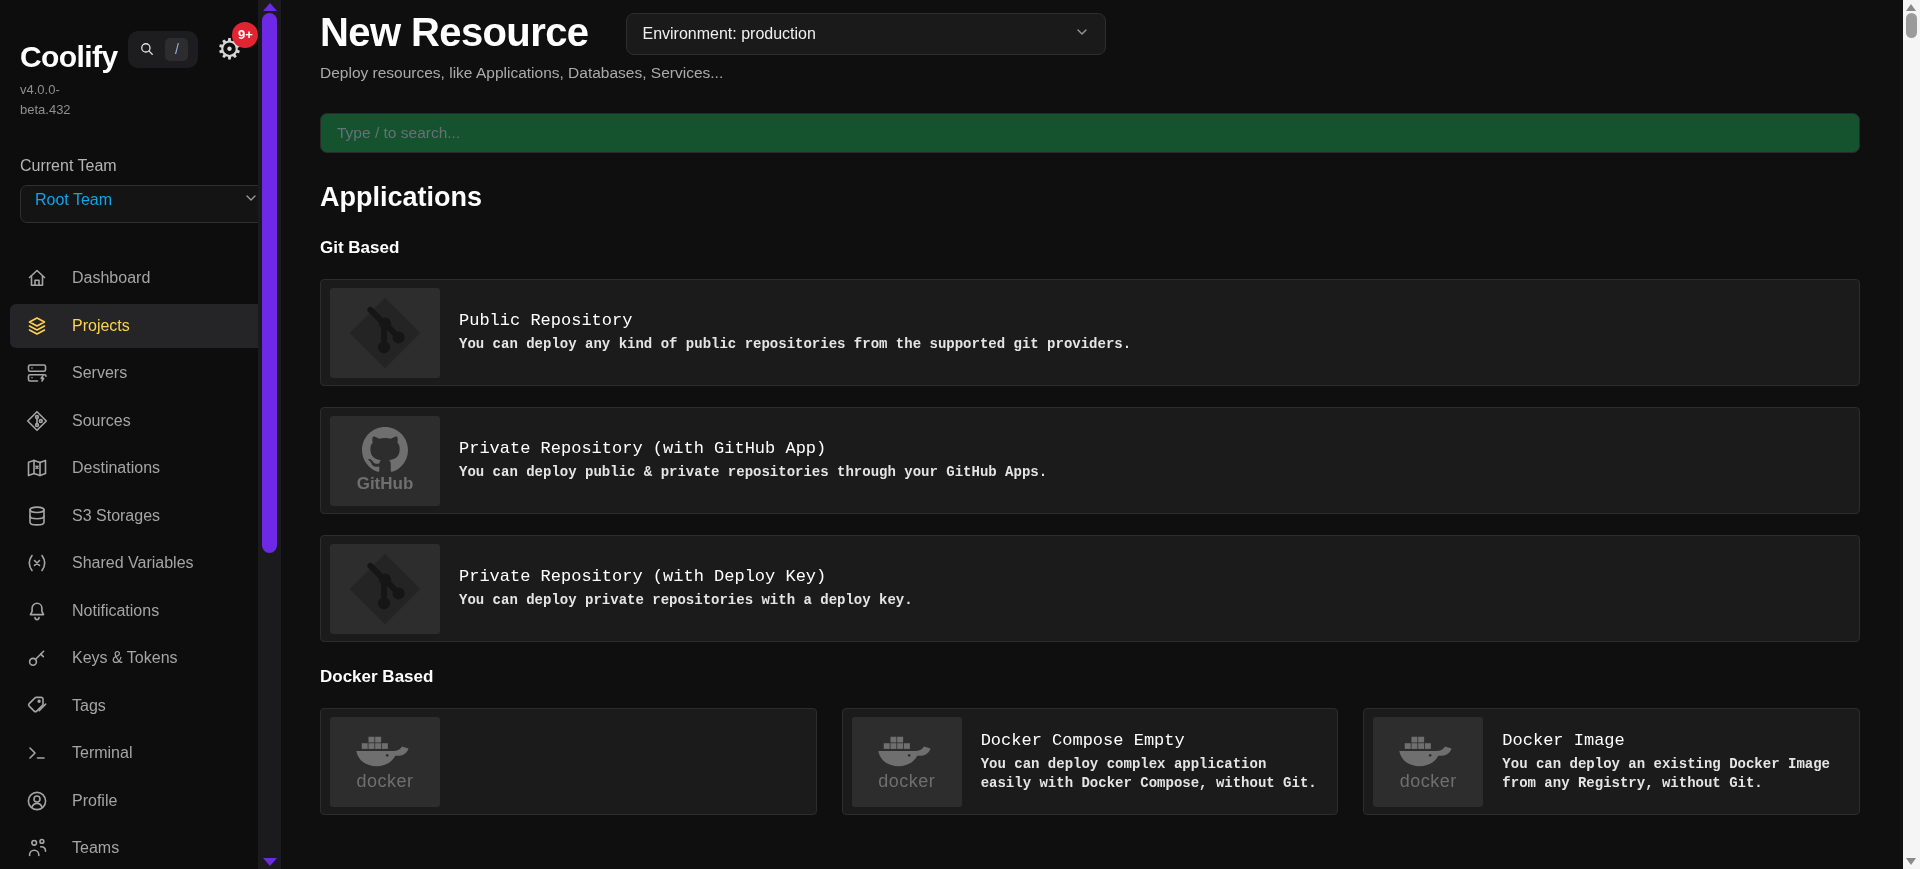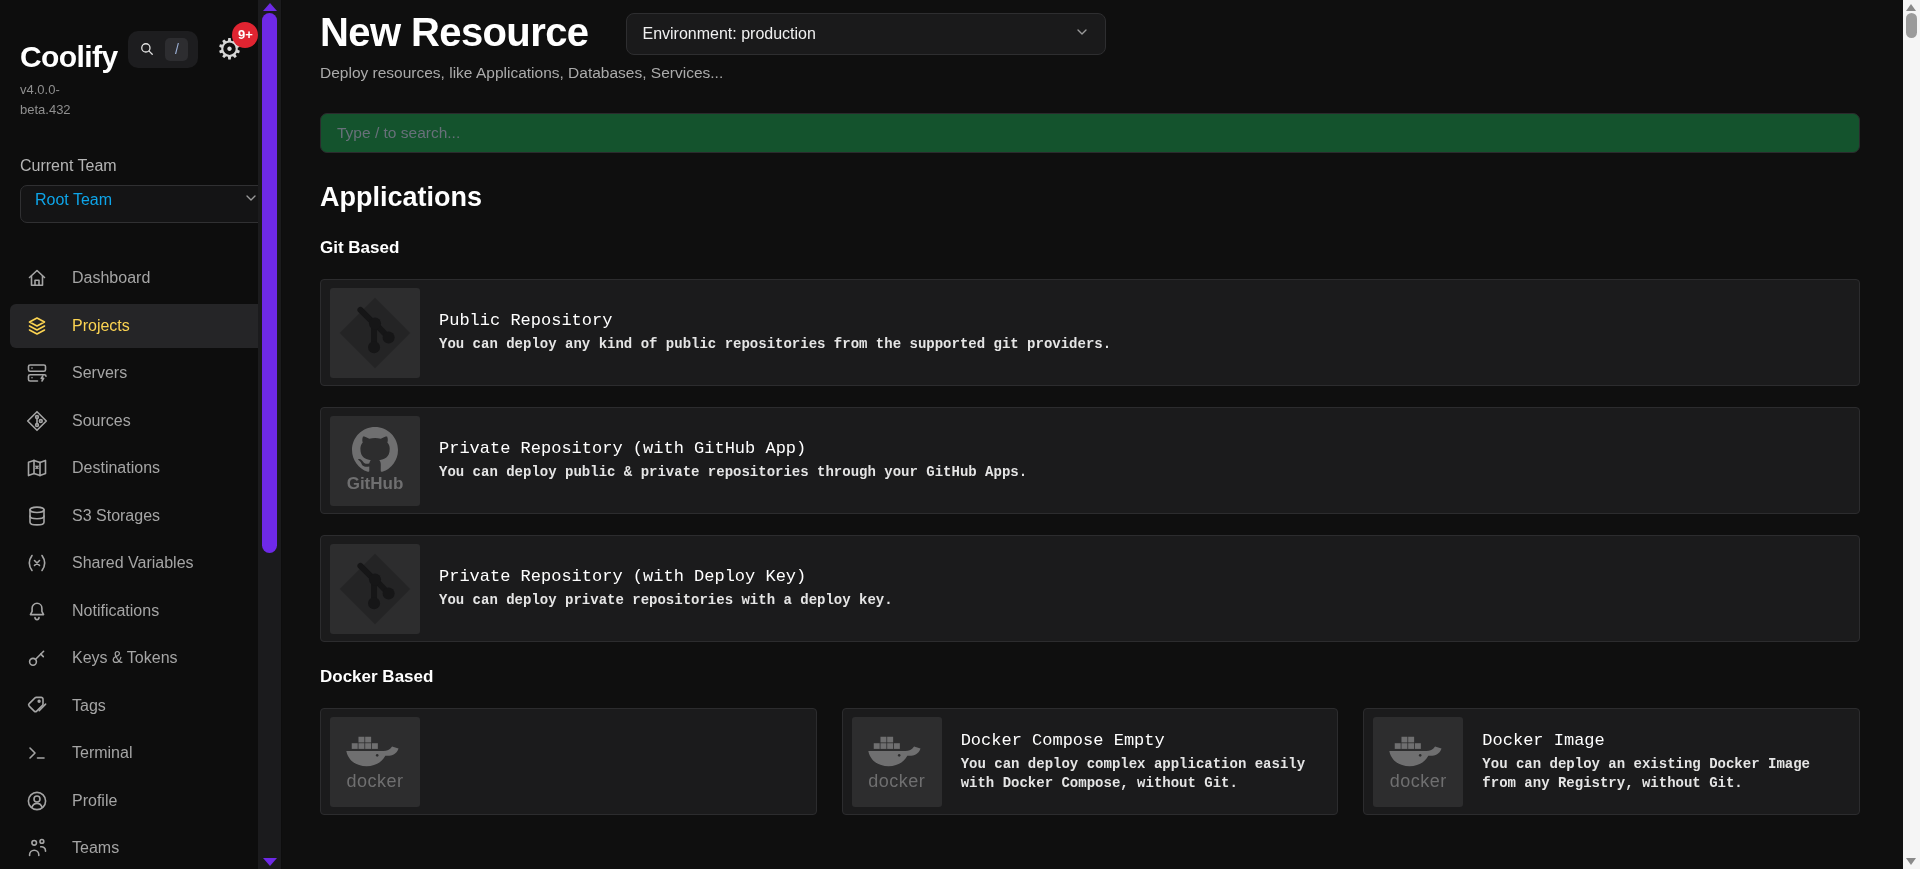--- a/index.html
+++ b/index.html
@@ -55,21 +55,21 @@
   .subtitle { color:#ababab; font-size:15.5px; margin-top:9px; }
   .search-input { margin-top:31px; width:100%; height:40px; background:#14532d;
                   border:1px solid #2b2b2d; border-radius:7px; color:#d4d4d4; font-size:15.5px;
                   padding:0 16px; outline:none; font-family:"Liberation Sans",sans-serif; }
   .search-input::placeholder { color:#68707a; }
   .h-apps { font-size:27px; font-weight:800; margin-top:29px; }
   .h-group { font-size:17px; font-weight:700; margin-top:25px; }
 
   .card { background:#1b1b1c; border:1px solid #2c2c2e; border-radius:4px; height:107px;
           display:flex; align-items:center; padding:0 18px 0 9px; margin-top:21px; cursor:pointer; }
-  .tile { width:90px; height:90px; background:#2d2d2e; border-radius:3px; flex:none;
+  .tile { width:110px; height:90px; background:#2d2d2e; border-radius:3px; flex:none;
           display:flex; flex-direction:column; align-items:center; justify-content:center; }
   .card-text { margin-left:19px;font-family:Liberation Mono, monospace; }
   .card-title { color:#fff; font-size:17px; font-weight:500; }
   .card-desc { color:#e5e5e5; font-size:14px; font-weight:700; margin-top:5px; line-height:1.35; }
   .docker-grid { display:grid; grid-template-columns:repeat(3,1fr); gap:25px; margin-top:21px; }
   .docker-grid .card { margin-top:0; align-items:center; }
   .brand-label { color:#6f6f70; font-weight:700; font-size:17px; margin-top:1px; }
   .brand-label.docker { font-weight:400; font-size:18px; margin-top:-1px; letter-spacing:.5px; }
 
   

